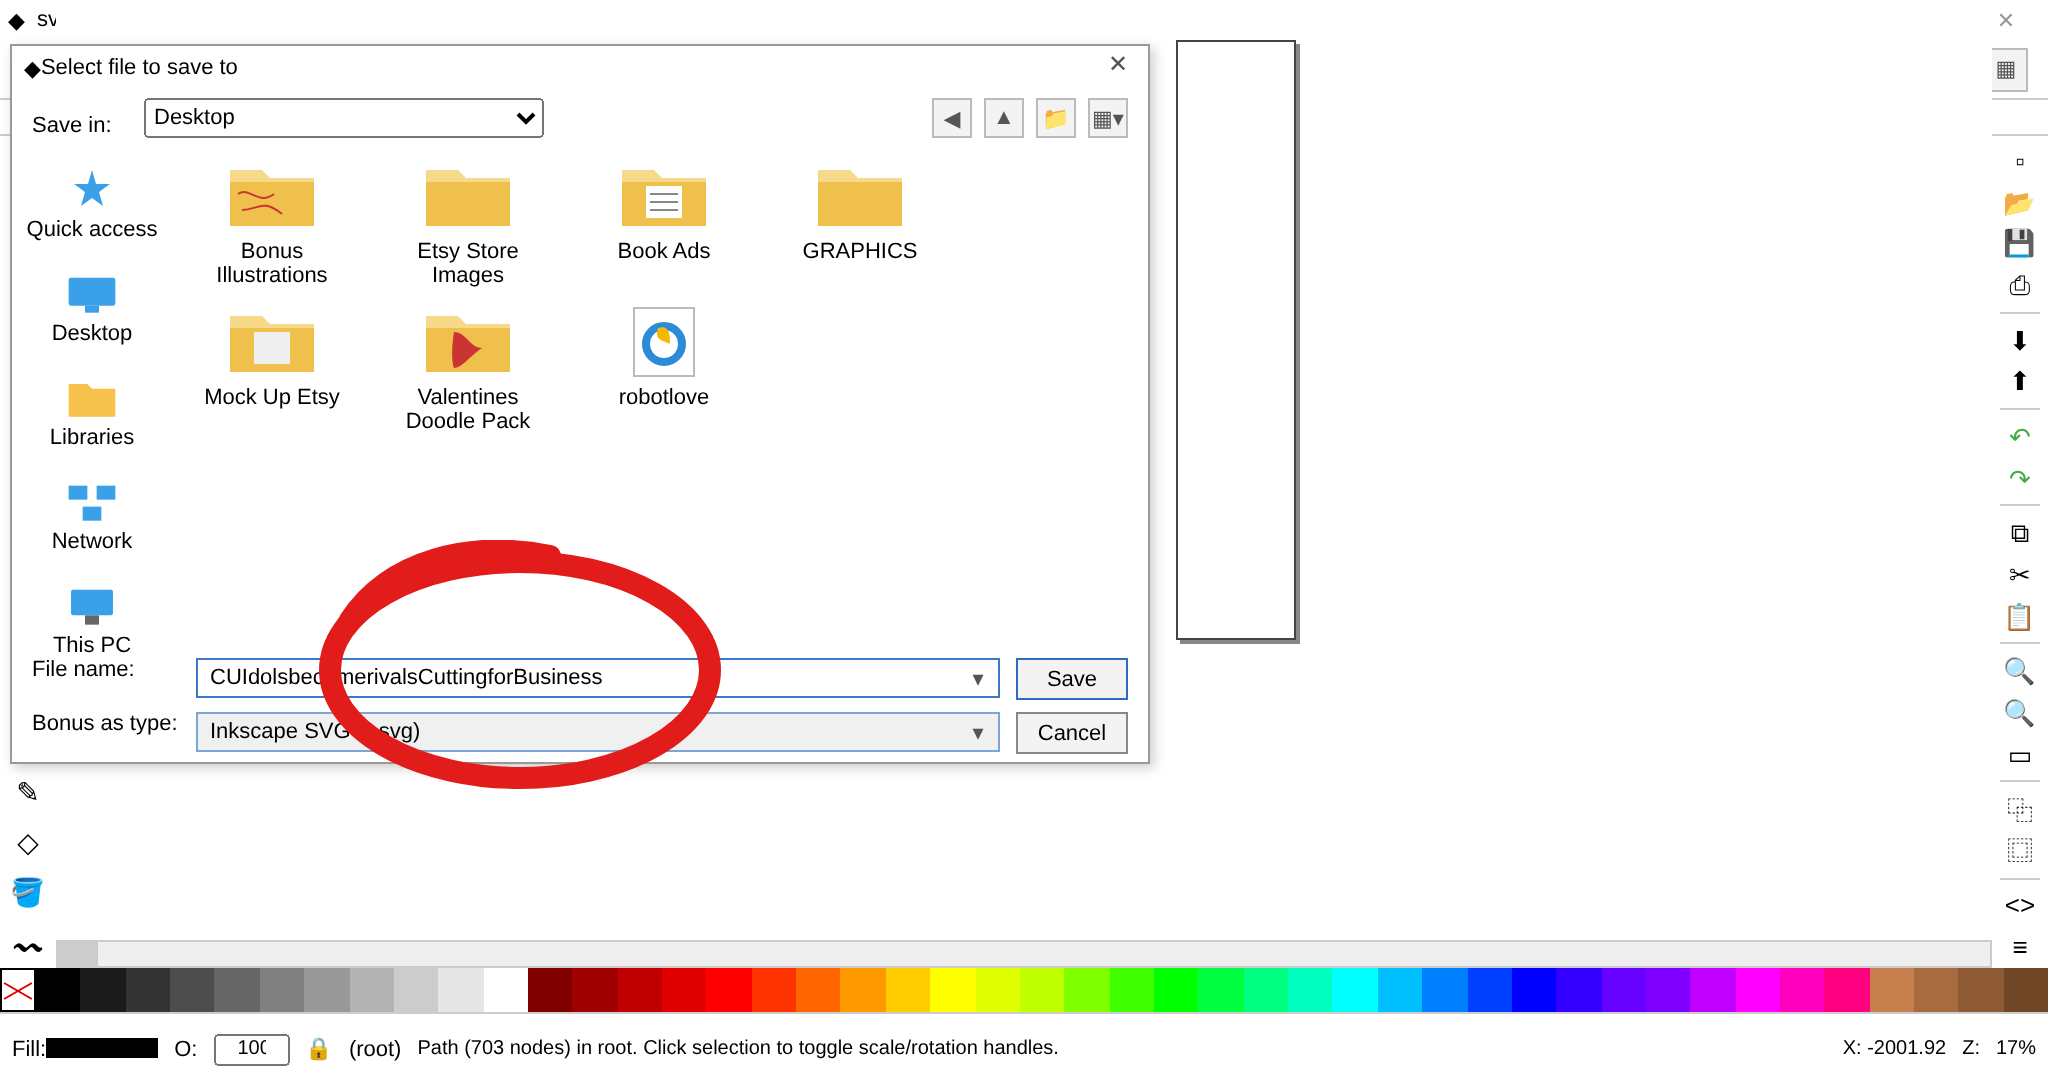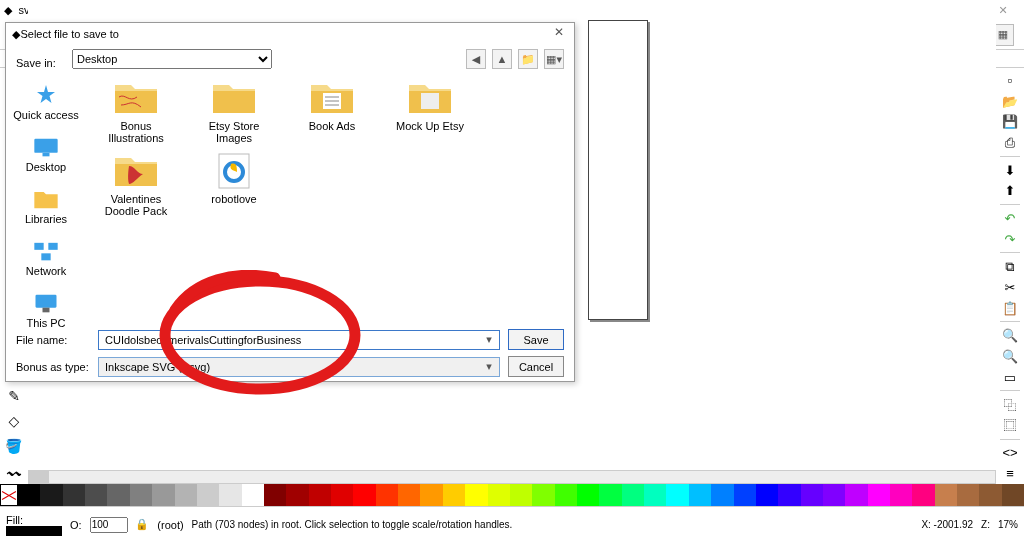--- a/index.html
+++ b/index.html
@@ -23,42 +23,42 @@
   .scroll-h .thumb{position:absolute;left:0;top:0;height:100%;width:20px;background:#ccc}
   
   .palette{position:absolute;bottom:36px;left:0;right:0;height:22px;display:flex}
   .palette .sw{flex:1}
   .palette .none{flex:0 0 18px;border:1px solid #000;position:relative;background:#fff}
   .palette .none::before,.palette .none::after{content:"";position:absolute;left:0;right:0;top:50%;height:1px;background:#d00}
   .palette .none::before{transform:rotate(30deg)}
   .palette .none::after{transform:rotate(-30deg)}
   
   .status{position:absolute;bottom:0;left:0;right:0;height:36px;display:flex;align-items:center;padding:0 6px;background:#fff;gap:8px;border-top:1px solid #ccc}
-  .status .fillbox{display:flex;flex-direction:column;font-size:9px}
+  .status .fillbox{display:flex;font-size:9px}
   .status .blk{width:56px;height:10px;background:#000}
-  .status input{width:38px;height:16px;font-size:10px;padding:0 0}
+  .status input{width:38px;height:16px;font-size:10px;padding:0 10px}
   .status .msg{flex:1;white-space:nowrap;overflow:hidden;font-size:10px}
   .status .coord{font-size:10px}
   
   .dialog{position:absolute;left:5px;top:22px;width:570px;height:360px;background:#fff;border:1px solid #999;box-shadow:2px 2px 6px rgba(0,0,0,.2);z-index:20}
   .dlg-title{height:22px;display:flex;align-items:center;padding:0 6px;font-size:12px}
   .dlg-title .sp{flex:1}
   .dlg-close{width:18px;height:18px;text-align:center;font-size:12px;color:#555}
   .dlg-row{display:flex;align-items:flex-end;padding:4px 10px;gap:6px}
   .dlg-row select{flex:0 0 200px;height:20px;font-size:11px}
   .dlg-row .tbtn{width:20px;height:20px;border:1px solid #bbb}
   .dlg-body{display:flex;height:250px}
   .places{width:80px;background:#fff;display:flex;flex-direction:column;align-items:center;padding-top:6px;gap:6px}
   .place{display:flex;flex-direction:column;align-items:center;gap:2px;font-size:10px;width:100%;padding:4px 0;cursor:pointer}
   .place svg{width:28px;height:24px}
   .browser{flex:1;padding:6px 10px;display:flex;flex-wrap:wrap;align-content:flex-start;gap:8px 18px;overflow:hidden}
   .item{width:80px;display:flex;flex-direction:column;align-items:center;gap:3px;font-size:10px;text-align:center}
   .folder{width:46px;height:38px}
   .dlg-bottom{padding:6px 10px}
-  .frow{display:flex;align-items:center;gap:8px;margin-bottom:6px}
+  .frow{display:flex;gap:8px;margin-bottom:6px}
   .frow label{width:74px;font-size:11px}
   .frow .combo{flex:1;height:20px;border:1px solid #7aa7d8;position:relative;display:flex;align-items:center;padding:0 20px 0 6px;font-size:11px;background:#fff}
   .frow .combo.active{border:1px solid #3b78c9}
   .frow .combo .arrow{position:absolute;right:3px;top:2px;width:14px;height:14px;display:flex;align-items:center;justify-content:center;color:#555}
   .frow .txt{flex:1;height:20px;border:1px solid #aaa;padding:0 4px}
   .btn{width:56px;height:21px;border:1px solid #888;background:#f3f3f3;font-size:11px}
   .btn.primary{border:1px solid #2f6bc4}
   
   .red-ring{position:absolute;z-index:30;pointer-events:none}
 </style>
@@ -288,20 +288,27 @@
             <line x1="16" y1="18" x2="30" y2="18" stroke="#888"></line>
             <line x1="16" y1="22" x2="30" y2="22" stroke="#888"></line>
             <line x1="16" y1="26" x2="30" y2="26" stroke="#888"></line>
           </svg>
         <span>Book Ads</span>
       </div>
       <div class="item">
         <svg class="folder" viewBox="0 0 46 38">
             <path fill="#f6da8a" d="M2 6h16l4 4h22v24H2z"></path>
             <path fill="#f0c04c" d="M2 12h42v22H2z"></path>
+          </svg>
+        <span>GRAPHICS</span>
+      </div>
+      <div class="item">
+        <svg class="folder" viewBox="0 0 46 38">
+            <path fill="#f6da8a" d="M2 6h16l4 4h22v24H2z"></path>
+            <path fill="#f0c04c" d="M2 12h42v22H2z"></path>
             <rect x="14" y="14" width="18" height="16" fill="#eee"></rect>
           </svg>
         <span>Mock Up Etsy</span>
       </div>
 
       <div class="item">
         <svg class="folder" viewBox="0 0 46 38">
             <path fill="#f6da8a" d="M2 6h16l4 4h22v24H2z"></path>
             <path fill="#f0c04c" d="M2 12h42v22H2z"></path>
             <path fill="#c33" d="M16 14c6 0 8 8 14 8-6 4-10 10-14 10-2-6 0-18 0-18z"></path>

